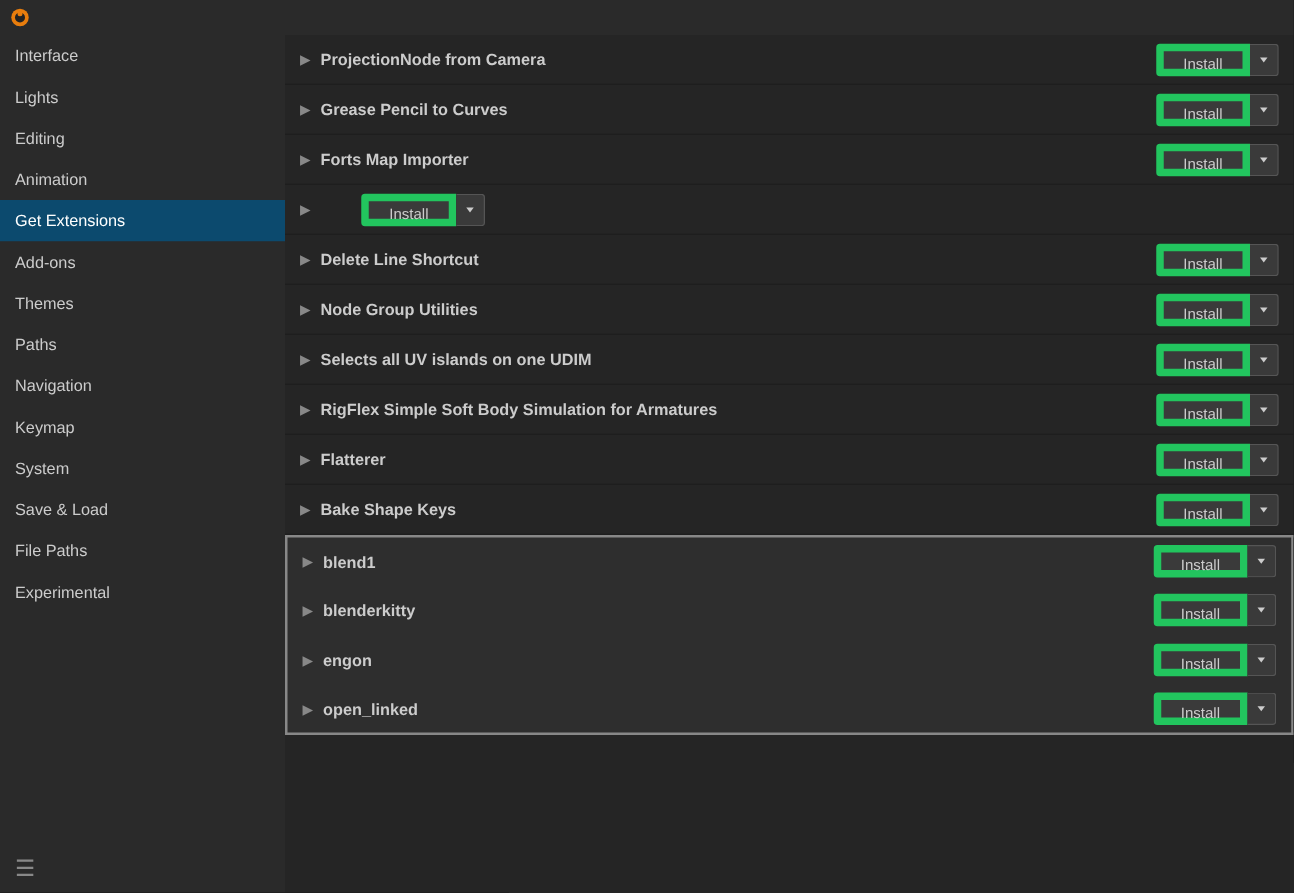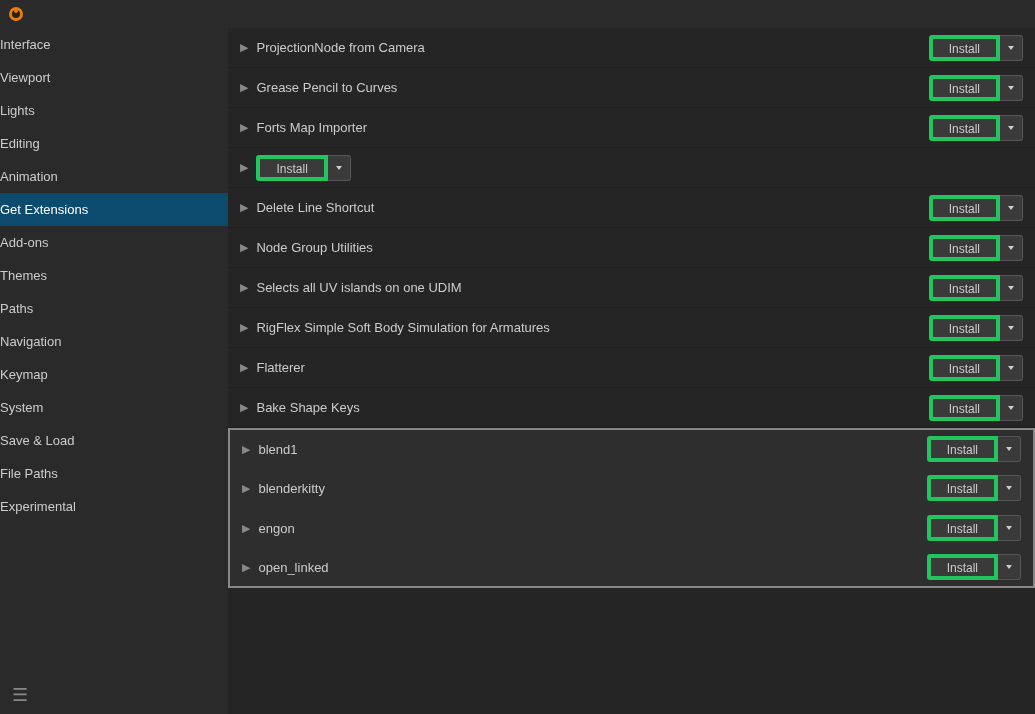--- a/index.html
+++ b/index.html
@@ -64,21 +64,21 @@
     
     .sidebar {
       width: 228px;
       background: #2a2a2a;
       display: flex;
       flex-direction: column;
       flex-shrink: 0;
       overflow-y: auto;
     }
     .sidebar-item {
-      padding: 9px 0;
+      padding: 9px 12px;
       cursor: pointer;
       color: #cccccc;
       font-size: 13px;
       border-radius: 0;
       user-select: none;
     }
     .sidebar-item.active {
       background: #0c4a6e;
       color: #ffffff;
     }
@@ -133,30 +133,32 @@
       color: #888;
       margin-right: 8px;
       font-size: 11px;
       cursor: pointer;
       flex-shrink: 0;
     }
     .ext-name {
       flex: 1;
       font-size: 13px;
       color: #cccccc;
+      font-weight: bold;
     }
     .install-btn {
       background: #3a3a3a;
-      border: 4px solid #22c55e;
+      border: 6px solid #22c55e;
       color: #cccccc;
       padding: 3px 16px;
       border-radius: 3px 0 0 3px;
       cursor: pointer;
       font-size: 12px;
       height: 26px;
+      margin-left: 33px;
     }
     .dropdown-btn {
       background: #3a3a3a;
       border: 1px solid #555;
       border-left: none;
       color: #cccccc;
       padding: 3px 6px;
       border-radius: 0 3px 3px 0;
       cursor: pointer;
       height: 26px;
@@ -186,21 +188,20 @@
     <button class="titlebar-btn"></button>
     <button class="titlebar-btn close"></button>
   </div>
 </div>
 
 <div class="main">
 
   <div class="sidebar">
     <div id="sidebar-items-container">
         <div class="sidebar-item">Interface</div>
-        <div class="sidebar-item">Viewport</div>
         <div class="sidebar-item">Lights</div>
         <div class="sidebar-item">Editing</div>
         <div class="sidebar-item">Animation</div>
         <div class="sidebar-item active">Get Extensions</div>
         <div class="sidebar-item">Add-ons</div>
         <div class="sidebar-item">Themes</div>
         <div class="sidebar-item">Paths</div>
         <div class="sidebar-item">Navigation</div>
         <div class="sidebar-item">Keymap</div>
         <div class="sidebar-item">System</div>

